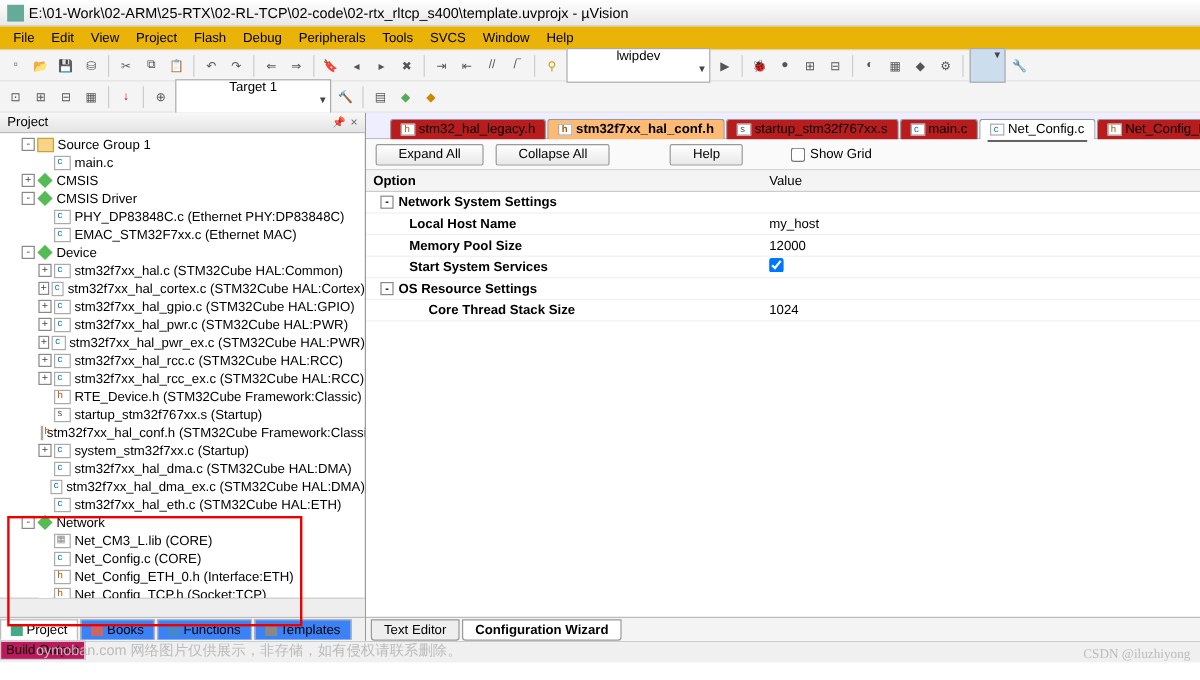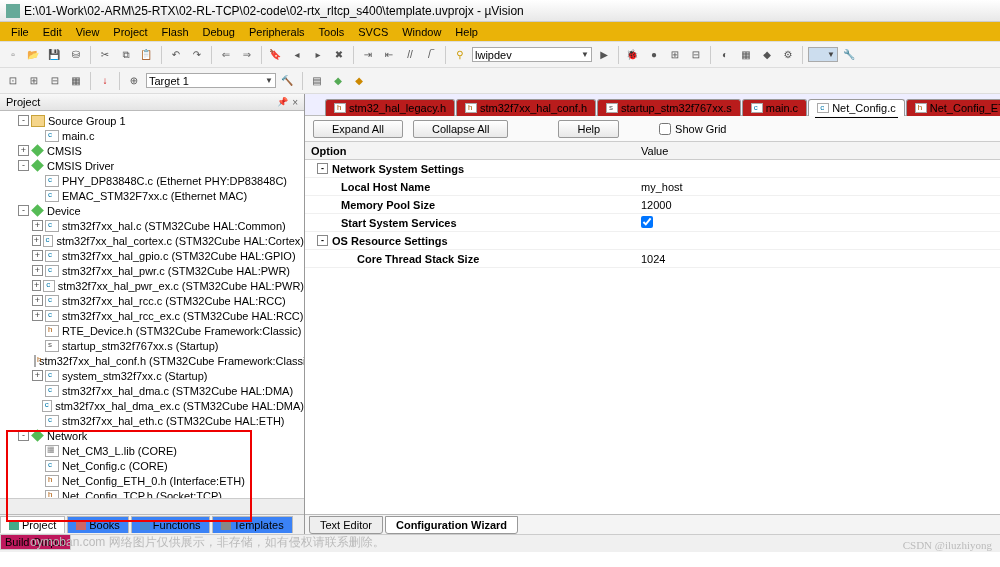--- a/index.html
+++ b/index.html
@@ -4,21 +4,21 @@
 <style>
 * { box-sizing: border-box; margin: 0; padding: 0; }
 body { font-family: "Segoe UI", Tahoma, sans-serif; font-size: 11px; color: #000; background: #fff; width: 1000px; height: 567px; overflow: hidden; position: relative; }
 .titlebar { height: 22px; background: linear-gradient(#fff,#e8e8e8); display:flex; align-items:center; padding:0 6px; border-bottom:1px solid #ccc; font-size:12px; }
 .titlebar .icon { width:14px; height:14px; background:#6a9; margin-right:4px; }
 .menubar { height:20px; display:flex; align-items:center; padding:0 4px; background:#eab308; border-bottom:1px solid #ddd; }
 .menubar span { padding:2px 7px; cursor:default; }
 .toolbar { height:26px; background:#f4f4f4; border-bottom:1px solid #ddd; display:flex; align-items:center; padding:0 4px; gap:3px; }
 .tbtn { width:18px; height:18px; border:1px solid transparent; display:inline-flex; align-items:center; justify-content:center; font-size:10px; color:#555; }
 .tsep { width:1px; height:18px; background:#ccc; margin:0 2px;}
-.combo { height:15px; border:1px solid #aaa; background:#fff; font-size:11px; padding:0 2px; display:inline-flex; align-items:center; min-width:80px;}
+.combo { height:29px; border:1px solid #aaa; background:#fff; font-size:11px; padding:0 2px; display:inline-flex; align-items:center; min-width:80px;flex-direction:column;}
 .combo .arrow{margin-left:auto; font-size:8px; color:#444;}
 .main { display:flex; height:calc(100% - 22px - 20px - 26px - 26px - 18px - 15px);}
 .toolbar2 { height:26px; background:#f4f4f4; border-bottom:1px solid #ddd; display:flex; align-items:center; padding:0 4px; gap:3px;}
 .panel-left { width:305px; border-right:1px solid #999; display:flex; flex-direction:column; background:#fff; position:relative;}
 .panel-title { background:linear-gradient(#f8f8f8,#e4e4e4); border-bottom:1px solid #bbb; padding:2px 6px; font-size:11px; display:flex; align-items:center;}
 .panel-title .pin{ margin-left:auto; font-size:9px; color:#666; margin-right:4px;}
 .panel-title .x{ font-size:10px; color:#666;}
 .tree { flex:1; overflow:auto; padding:2px 0; font-size:11px;}
 .tree-row { display:flex; align-items:center; height:15px; padding-left:4px; white-space:nowrap;}
 .tree-row .exp{ width:11px; height:11px; border:1px solid #888; font-size:9px; line-height:9px; text-align:center; margin-right:2px; color:#444; background:#fff;}
@@ -38,21 +38,21 @@
 .redbox { position:absolute; border:2px solid #e00; pointer-events:none;}
 .hscroll { height:16px; background:#eee; border-top:1px solid #ccc;}
 .bottom-tabs { height:20px; background:#f0f0f0; border-top:1px solid #bbb; display:flex; align-items:center; font-size:11px;}
 .btab { padding:2px 8px; border:1px solid #bbb; border-bottom:none; margin-right:2px; background:#fff; display:flex; align-items:center; gap:3px;}
 .btab.inactive{background:#3b82f6;}
 .btab .ti{width:10px;height:10px;}
 .panel-right { flex:1; display:flex; flex-direction:column; background:#fff;}
 .file-tabs { height:22px; background:#eef; border-bottom:1px solid #bbb; display:flex; align-items:flex-end; padding-left:20px; gap:0;}
 .ftab { padding:2px 8px; border:1px solid #999; border-bottom:none; background:#b91c1c; font-size:11px; display:flex; align-items:center; gap:3px; margin-right:1px; border-radius:3px 3px 0 0; position:relative; top:1px;}
 .ftab.active{ background:#fff; font-weight:normal;}
-.ftab.hl{ background:#b91c1c;}
+.ftab.hl{ background:#fdba74;font-weight:bold;}
 .ftab .fi{width:12px;height:10px;}
 .cfg-toolbar { height:26px; border-bottom:1px solid #ccc; display:flex; align-items:center; padding:4px 8px; gap:10px; background:#fafafa;}
 .cfg-btn { border:1px solid #999; background:linear-gradient(#fff,#e8e8e8); padding:2px 18px; font-size:11px; border-radius:2px;}
 .chk { display:flex; align-items:center; gap:4px; font-size:11px;}
 .cfg-grid { flex:1; overflow:auto; font-size:11px;}
 .grid-head { display:flex; background:#f4f4f4; border-bottom:1px solid #ccc; height:18px; align-items:center;}
 .col-opt { width:330px; padding-left:6px;font-weight:bold;}
 .col-val { flex:1; padding-left:6px;}
 .grid-row { display:flex; height:18px; align-items:center; border-bottom:1px solid #f0f0f0;}
 .grid-row .col-opt{display:flex; align-items:center;}

